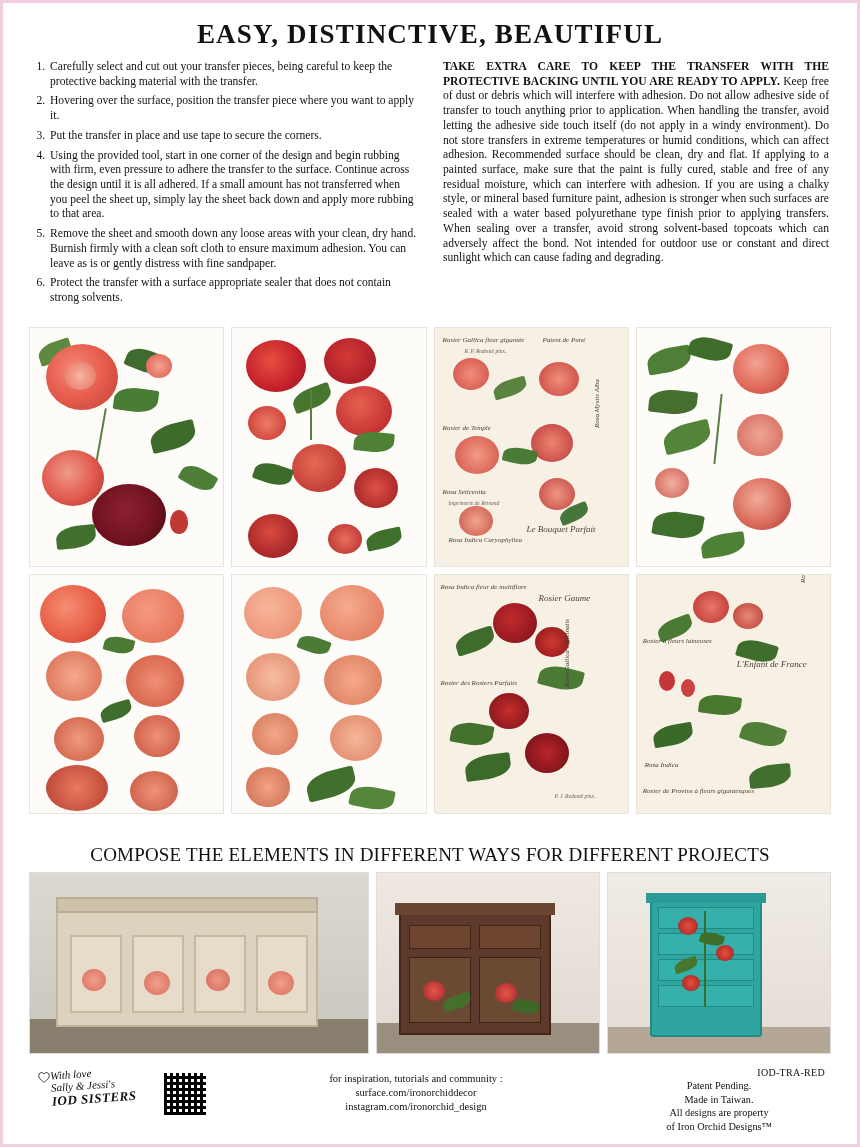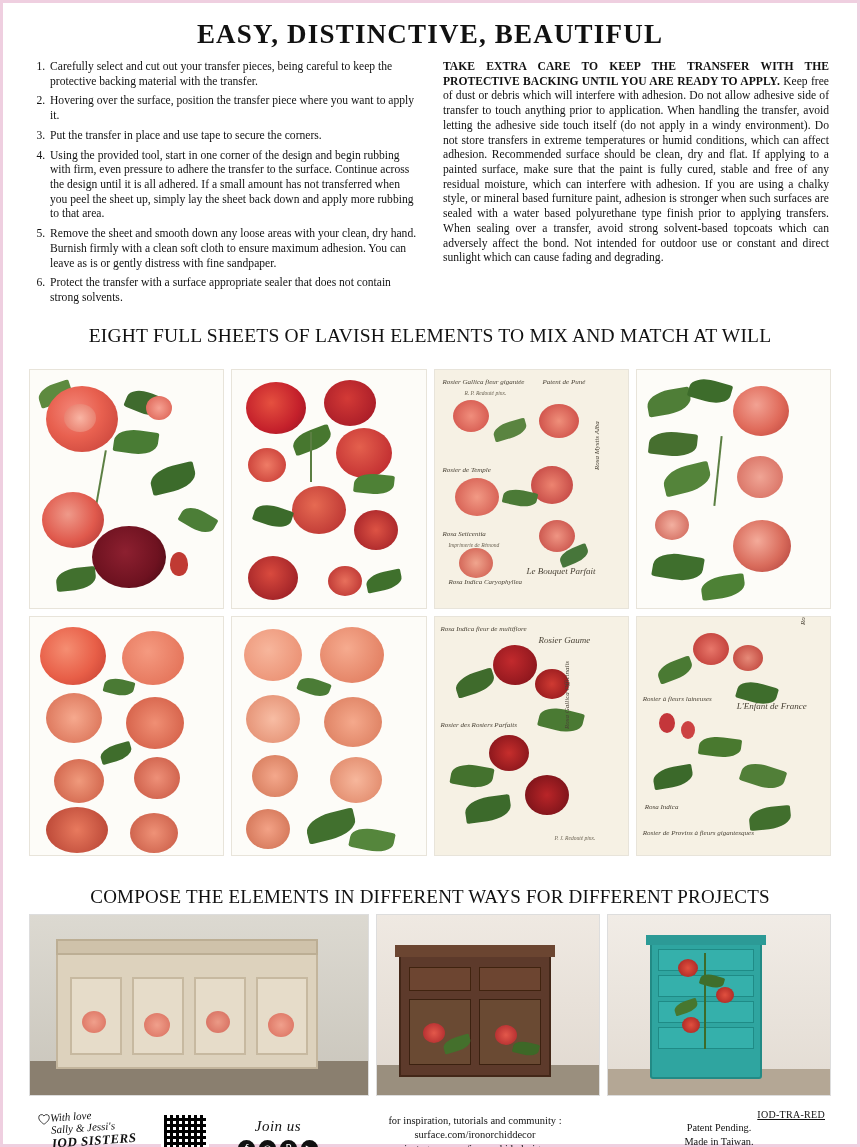--- a/index.html
+++ b/index.html
@@ -165,21 +165,21 @@
   }
   .f-mid {
     flex:1; text-align:center; font-size: 10.5px; line-height: 1.35;
     margin-top: 8px;
   }
   .f-mid .web { font-weight:bold; font-size: 11.5px; }
   .f-right {
     width: 212px; text-align:center; font-size: 10.3px; line-height:1.32;
     margin-top: 2px; position:relative;
   }
-  .f-right .sku { font-size: 10px; letter-spacing:.3px;text-decoration:underline; }
+  .f-right .sku { font-size: 10px; letter-spacing:.3px; }
 </style>
 </head>
 <body>
 
 <div class="page">
 <div class="inner">
 
   <h1 class="headline">EASY, DISTINCTIVE, BEAUTIFUL</h1>
 
   <div class="two-col">
@@ -191,21 +191,20 @@
         <li>Using the provided tool, start in one corner of the design and begin rubbing with firm, even pressure to adhere the transfer to the surface. Continue across the design until it is all adhered. If a small amount has not transferred when you peel the sheet up, simply lay the sheet back down and apply more rubbing to that area.</li>
         <li>Remove the sheet and smooth down any loose areas with your clean, dry hand. Burnish firmly with a clean soft cloth to ensure maximum adhesion. You can leave as is or gently distress with fine sandpaper.</li>
         <li>Protect the transfer with a surface appropriate sealer that does not contain strong solvents.</li>
       </ol>
     </div>
     <div class="col">
       <div class="tips-body"><b>TAKE EXTRA CARE TO KEEP THE TRANSFER WITH THE PROTECTIVE BACKING UNTIL YOU ARE READY TO APPLY.</b><span> Keep free of dust or debris which will interfere with adhesion. Do not allow adhesive side of transfer to touch anything prior to application. When handling the transfer, avoid letting the adhesive side touch itself (do not apply in a windy environment). Do not store transfers in extreme temperatures or humid conditions, which can affect adhesion. Recommended surface should be clean, dry and flat. If applying to a painted surface, make sure that the paint is fully cured, stable and free of any residual moisture, which can interfere with adhesion. If you are using a chalky style, or mineral based furniture paint, adhesion is stronger when such surfaces are sealed with a water based polyurethane type finish prior to applying transfers. When sealing over a transfer, avoid strong solvent-based topcoats which can adversely affect the bond. Not intended for outdoor use or constant and direct sunlight which can cause fading and degrading.</span></div>
     </div>
   </div>
 
-  <h2 class="band">EIGHT FULL SHEETS OF LAVISH ELEMENTS TO MIX AND MATCH AT WILL</h2>
 
   <div class="sheet-grid">
 
     <div class="sheet">
       <div class="leaf" style="left:8px;top:14px;width:34px;height:20px;background:#5d8a3f;transform:rotate(-18deg);"></div>
       <div class="leaf" style="left:96px;top:22px;width:40px;height:22px;background:#3f6b2e;transform:rotate(22deg);"></div>
       <div class="fl" style="left:16px;top:16px;width:72px;height:66px;background:radial-gradient(circle at 40% 38%, #f4887a 0%, #e8604f 45%, #c03d36 100%);"></div>
       <div class="fl" style="left:34px;top:34px;width:32px;height:28px;background:radial-gradient(circle,#f9b5a4,#e4705f);"></div>
       <div class="leaf" style="left:84px;top:60px;width:44px;height:24px;background:#497c34;transform:rotate(8deg);"></div>
       <div class="leaf" style="left:120px;top:96px;width:46px;height:25px;background:#3c6b2b;transform:rotate(-14deg);"></div>
@@ -311,21 +310,21 @@
       <div class="script big" style="left:8px;top:216px;margin-top:44px;">La Duchesse d'Orleans</div>
       <div class="script tiny" style="left:120px;top:218px;color:#6d6555;">P. J. Redouté pinx.</div>
     </div>
 
     <div class="sheet cream">
       <div class="script rot" style="left:162px;top:8px;">Rosa Alba Bellissima</div>
       <div class="fl" style="left:56px;top:16px;width:36px;height:32px;background:radial-gradient(circle,#e8776a,#b9332f);"></div>
       <div class="fl" style="left:96px;top:28px;width:30px;height:26px;background:radial-gradient(circle,#e68a78,#bb3b33);"></div>
       <div class="leaf" style="left:20px;top:44px;width:36px;height:18px;background:#4a7a33;transform:rotate(-20deg);"></div>
       <div class="leaf" style="left:100px;top:66px;width:40px;height:20px;background:#3e6d2c;transform:rotate(16deg);"></div>
-      <div class="script" style="left:6px;top:78px;text-align:right;">Rosier à fleurs laineuses</div>
+      <div class="script" style="left:6px;top:62px;text-align:right;">Rosier à fleurs laineuses</div>
       <div class="script big" style="left:100px;top:84px;">L'Enfant de France</div>
       <div class="fl" style="left:22px;top:96px;width:16px;height:20px;background:#c4363a;border-radius:50%;"></div>
       <div class="fl" style="left:44px;top:104px;width:14px;height:18px;background:#cc4242;border-radius:50%;"></div>
       <div class="leaf" style="left:62px;top:120px;width:42px;height:20px;background:#49792f;transform:rotate(8deg);"></div>
       <div class="leaf" style="left:16px;top:150px;width:40px;height:20px;background:#3b692a;transform:rotate(-10deg);"></div>
       <div class="leaf" style="left:104px;top:148px;width:44px;height:22px;background:#517f38;transform:rotate(18deg);"></div>
       <div class="script" style="left:8px;top:186px;">Rosa Indica</div>
       <div class="script" style="left:6px;top:212px;">Rosier de Provins à fleurs gigantesques</div>
       <div class="leaf" style="left:112px;top:190px;width:42px;height:22px;background:#416f2d;transform:rotate(-6deg);"></div>
     </div>
@@ -393,29 +392,20 @@
       </svg>
       <div class="f-sig">
         <div>With love</div>
         <div>Sally &amp; Jessi's</div>
         <div class="iod">IOD SISTERS</div>
       </div>
     </div>
 
     <div class="qr"></div>
 
-    <div class="joinus">
-      <div class="ju-txt">Join us</div>
-      <div class="social">
-        <span>f</span>
-        <span>◎</span>
-        <span>P</span>
-        <span>▶</span>
-      </div>
-    </div>
 
     <div class="f-mid">
       <div>for inspiration, tutorials and community :</div>
       <div>surface.com/ironorchiddecor</div>
       <div>instagram.com/ironorchid_design</div>
 
     </div>
 
     <div class="f-right">
       <div class="sku" style="text-align:right;">IOD-TRA-RED</div>

